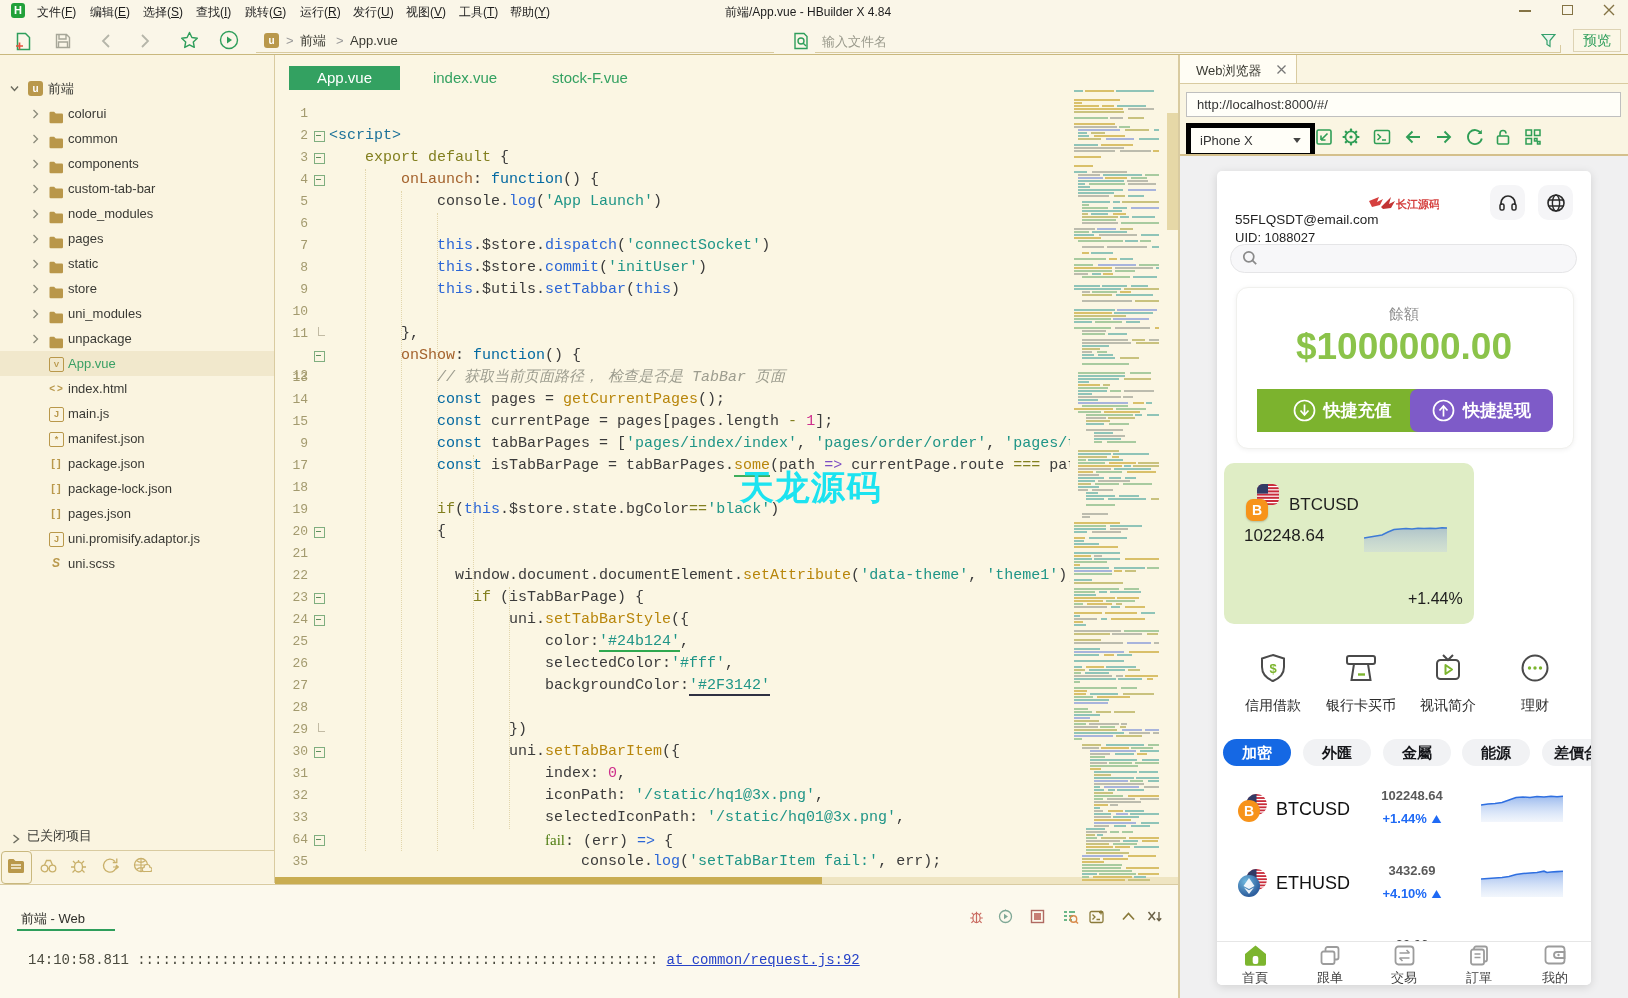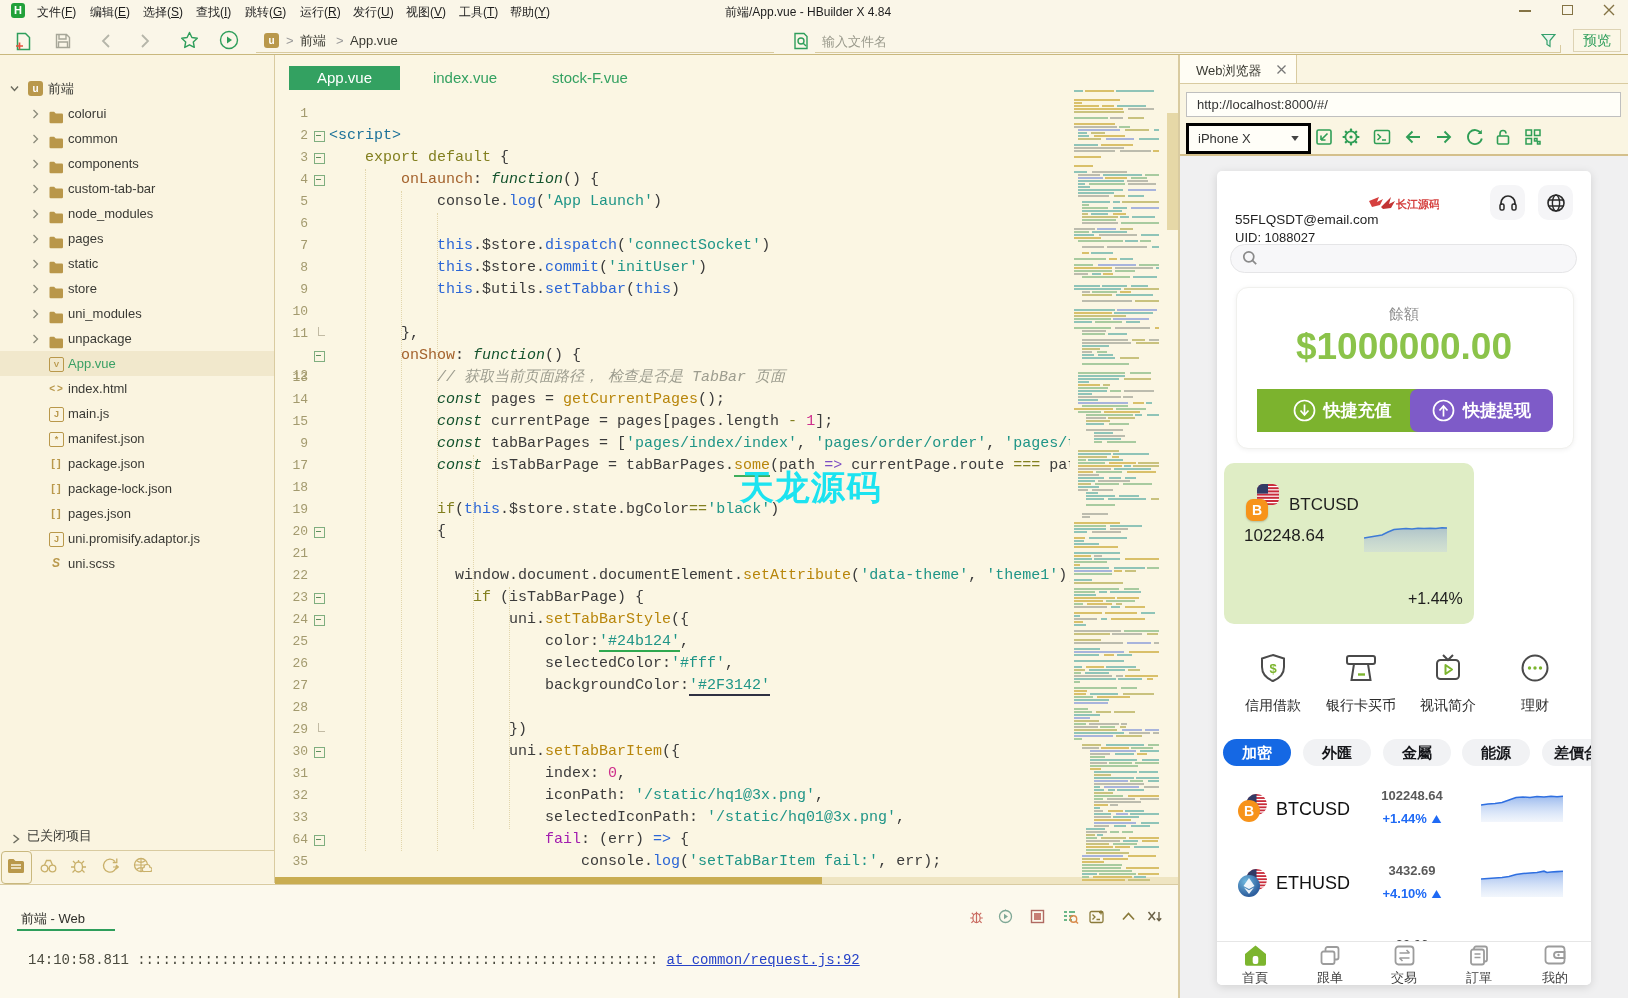--- a/index.html
+++ b/index.html
@@ -14,29 +14,29 @@
 .tname{position:absolute;left:68px;top:0;}
 .chev{position:absolute;width:8px;height:8px;}
 .chev svg{display:block;}
 .fold{position:absolute;left:49px;top:6px;width:15px;height:13px;}
 .ficon{position:absolute;left:48px;top:5px;width:16px;height:15px;font-size:10px;color:#B9984B;text-align:center;line-height:15px;font-weight:bold;}
 #editor{left:275px;top:55px;width:903px;height:829px;background:#FBF6E3;overflow:hidden;}
 .etab{position:absolute;top:11px;height:24px;font-size:15px;line-height:24px;}
 .gut{position:absolute;left:0;width:33px;font-size:13px;line-height:22px;color:#A39A6E;text-align:right;font-family:"Liberation Mono",monospace;}
 .cl{position:absolute;left:54px;top:0;font:15px/22px "Liberation Mono",monospace;white-space:pre;color:#3B3B3B;}
 .k{color:#827F1F;}
-.c{color:#14532d;font-style:italic;}
+.c{color:#0369a1;}
 .s{color:#1F9587;}
 .n{color:#CE2E8C;}
 .m{color:#2B66D6;}
 .ap{color:#B8860B;}
 .p{color:#A4622C;}
 .g{color:#9D9D8F;font-style:italic;}
 .t{color:#1B7199;}
-.o{color:#a21caf;}
+.o{color:#4d7c0f;font-family:Liberation Serif, serif;}
 .v{color:#7C4DC4;}
 .guide{position:absolute;width:0;border-left:1px dotted #E2D6AC;}
 #console{left:0;top:884px;width:1178px;height:114px;background:#FCF9ED;border-top:1px solid #D9CBA0;}
 #rpanel{left:1180px;top:55px;width:448px;height:943px;background:#FAF5E2;}
 .gicon{position:absolute;top:128px;}
 .phone{position:absolute;background:#fff;}
 .feat{position:absolute;width:86px;text-align:center;}
 .featlab{font-size:14px;color:#2B2B2B;margin-top:14px;}
 .pill{position:absolute;top:568px;height:27px;border-radius:13.5px;background:#F1F2F4;color:#15161A;font-size:15px;font-weight:bold;text-align:center;line-height:27px;}
 .rowname{font-size:18px;color:#111;}
@@ -838,21 +838,21 @@
 <div class="a" style="left:1178px;top:55px;width:2px;height:943px;background:#D9CBA0;"></div>
 
 <div class="a" id="rpanel"></div>
 <div class="a" style="left:1180px;top:83px;width:448px;height:1px;background:#D9CBA0;"></div>
 <div class="a" style="left:1180px;top:55px;width:116px;height:28px;background:#FFFDF4;border-right:1px solid #D9CBA0;"></div>
 <div class="a" style="left:1196px;top:62px;font-size:13px;color:#3a3a32;">Web浏览器</div>
 <svg class="a" style="left:1276px;top:64px;" width="11" height="11" viewBox="0 0 11 11">
     <path d="M1.5 1.5 L9.5 9.5 M9.5 1.5 L1.5 9.5" stroke="#777" stroke-width="1.3"></path>
   </svg>
 <div class="a" style="left:1186px;top:92px;width:433px;height:23px;background:#FFFEF8;border:1px solid #BFBFBF;font-size:13px;color:#333;line-height:23px;"><span style="margin-left:10px;">http://localhost:8000/#/</span></div>
-<div class="a" style="left:1186px;top:123px;width:119px;height:25px;background:#FFFEF8;border:3px solid #000000;font-size:13px;color:#333;line-height:25px;"><span style="margin-left:9px;">iPhone X</span><svg style="position:absolute;right:9px;top:10px;" width="8" height="5" viewBox="0 0 9 6">
+<div class="a" style="left:1186px;top:123px;width:119px;height:25px;background:#FFFEF8;border:5px solid #000000;font-size:13px;color:#333;line-height:25px;"><span style="margin-left:9px;">iPhone X</span><svg style="position:absolute;right:9px;top:10px;" width="8" height="5" viewBox="0 0 9 6">
       <path d="M0 0 L4.5 6 L9 0 z" fill="#444"></path>
     </svg></div>
 <svg class="a gicon" style="left:1315px;" width="18" height="18" viewBox="0 0 18 18">
     <rect x="2" y="2" width="14" height="14" rx="1.5" fill="none" stroke="#2F9E56" stroke-width="1.6"></rect>
     <path d="M12.5 5.5 L6 12 M6 12 v-4.5 M6 12 h4.5" stroke="#2F9E56" stroke-width="1.6" fill="none"></path>
   </svg>
 <svg class="a gicon" style="left:1342px;" width="18" height="18" viewBox="0 0 18 18">
     <circle cx="9" cy="9" r="5.6" fill="none" stroke="#2F9E56" stroke-width="1.8"></circle>
     <circle cx="9" cy="9" r="1.6" fill="#2F9E56"></circle>
     <rect x="7.9" y="0.6" width="2.2" height="3.4" rx="0.6" transform="rotate(0 9 9)" fill="#2F9E56"></rect>

